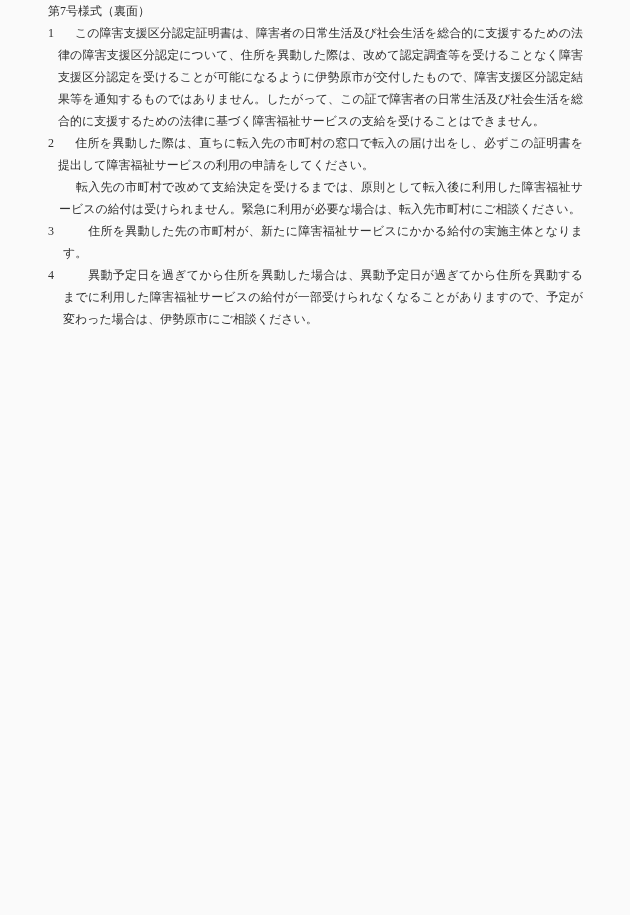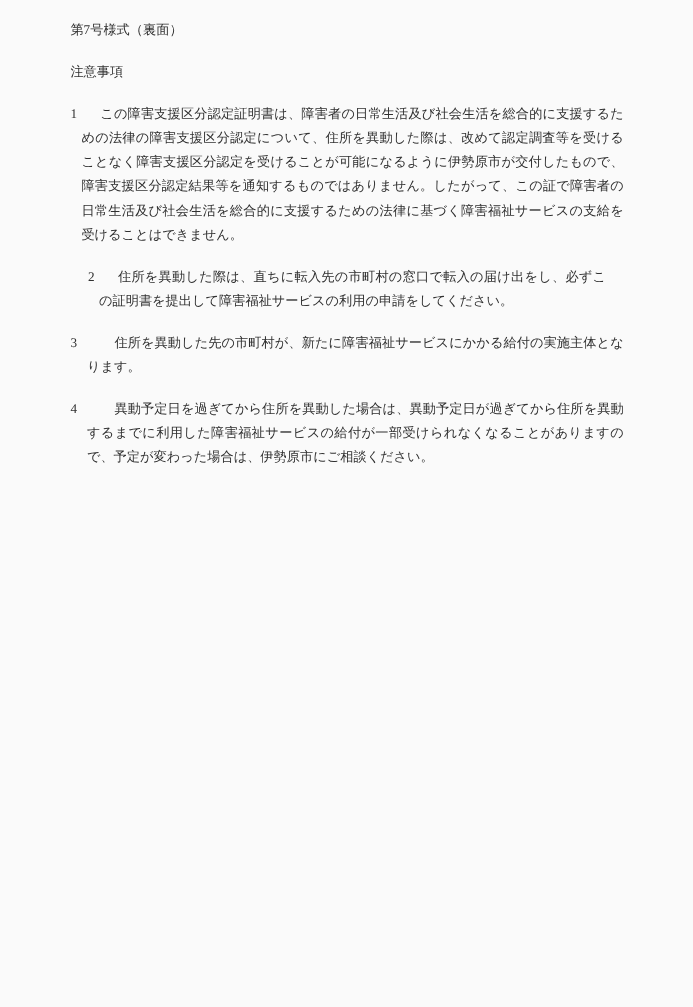--- a/index.html
+++ b/index.html
@@ -16,21 +16,21 @@
   }
   .page {
     box-sizing: border-box;
     width: 630px;
     height: 915px;
     padding: 0 47px 0 48px;
   }
   .page p, .page div {
     font-size: 12px;
     line-height: 22px;
-    margin: 16px;
+    margin: 0;
   }
   .form-label {
     margin-top: 46px;
   }
   .heading {
     margin-top: 27px;
   }
   .note {
     text-align: justify;
   }
@@ -65,30 +65,30 @@
   .mt-note3 { margin-top: 12px; }
   .mt-note4 { margin-top: 23px; }
 </style>
 </head>
 <body>
 
 <div class="page">
 
   <p class="form-label">第7号様式（裏面）</p>
 
-  <p class="heading">注意事項</p>
 
   <div class="note narrow mt-note1">
     <span class="num">1</span><span>この障害支援区分認定証明書は、障害者の日常生活及び社会生活を総合的に支援するための法律の障害支援区分認定について、住所を異動した際は、改めて認定調査等を受けることなく障害支援区分認定を受けることが可能になるように伊勢原市が交付したもので、障害支援区分認定結果等を通知するものではありません。したがって、この証で障害者の日常生活及び社会生活を総合的に支援するための法律に基づく障害福祉サービスの支給を受けることはできません。</span>
   </div>
 
   <div class="mt-note2">
     <div class="note narrow">
       <span class="num">2</span><span>住所を異動した際は、直ちに転入先の市町村の窓口で転入の届け出をし、必ずこの証明書を提出して障害福祉サービスの利用の申請をしてください。</span>
     </div>
+    <p class="subpara">転入先の市町村で改めて支給決定を受けるまでは、原則として転入後に利用した障害福祉サービスの給付は受けられません。緊急に利用が必要な場合は、転入先市町村にご相談ください。</p>
   </div>
 
   <div class="note wide mt-note3">
     <span class="num">3</span><span>住所を異動した先の市町村が、新たに障害福祉サービスにかかる給付の実施主体となります。</span>
   </div>
 
   <div class="note wide mt-note4">
     <span class="num">4</span><span>異動予定日を過ぎてから住所を異動した場合は、異動予定日が過ぎてから住所を異動するまでに利用した障害福祉サービスの給付が一部受けられなくなることがありますので、予定が変わった場合は、伊勢原市にご相談ください。</span>
   </div>
 

